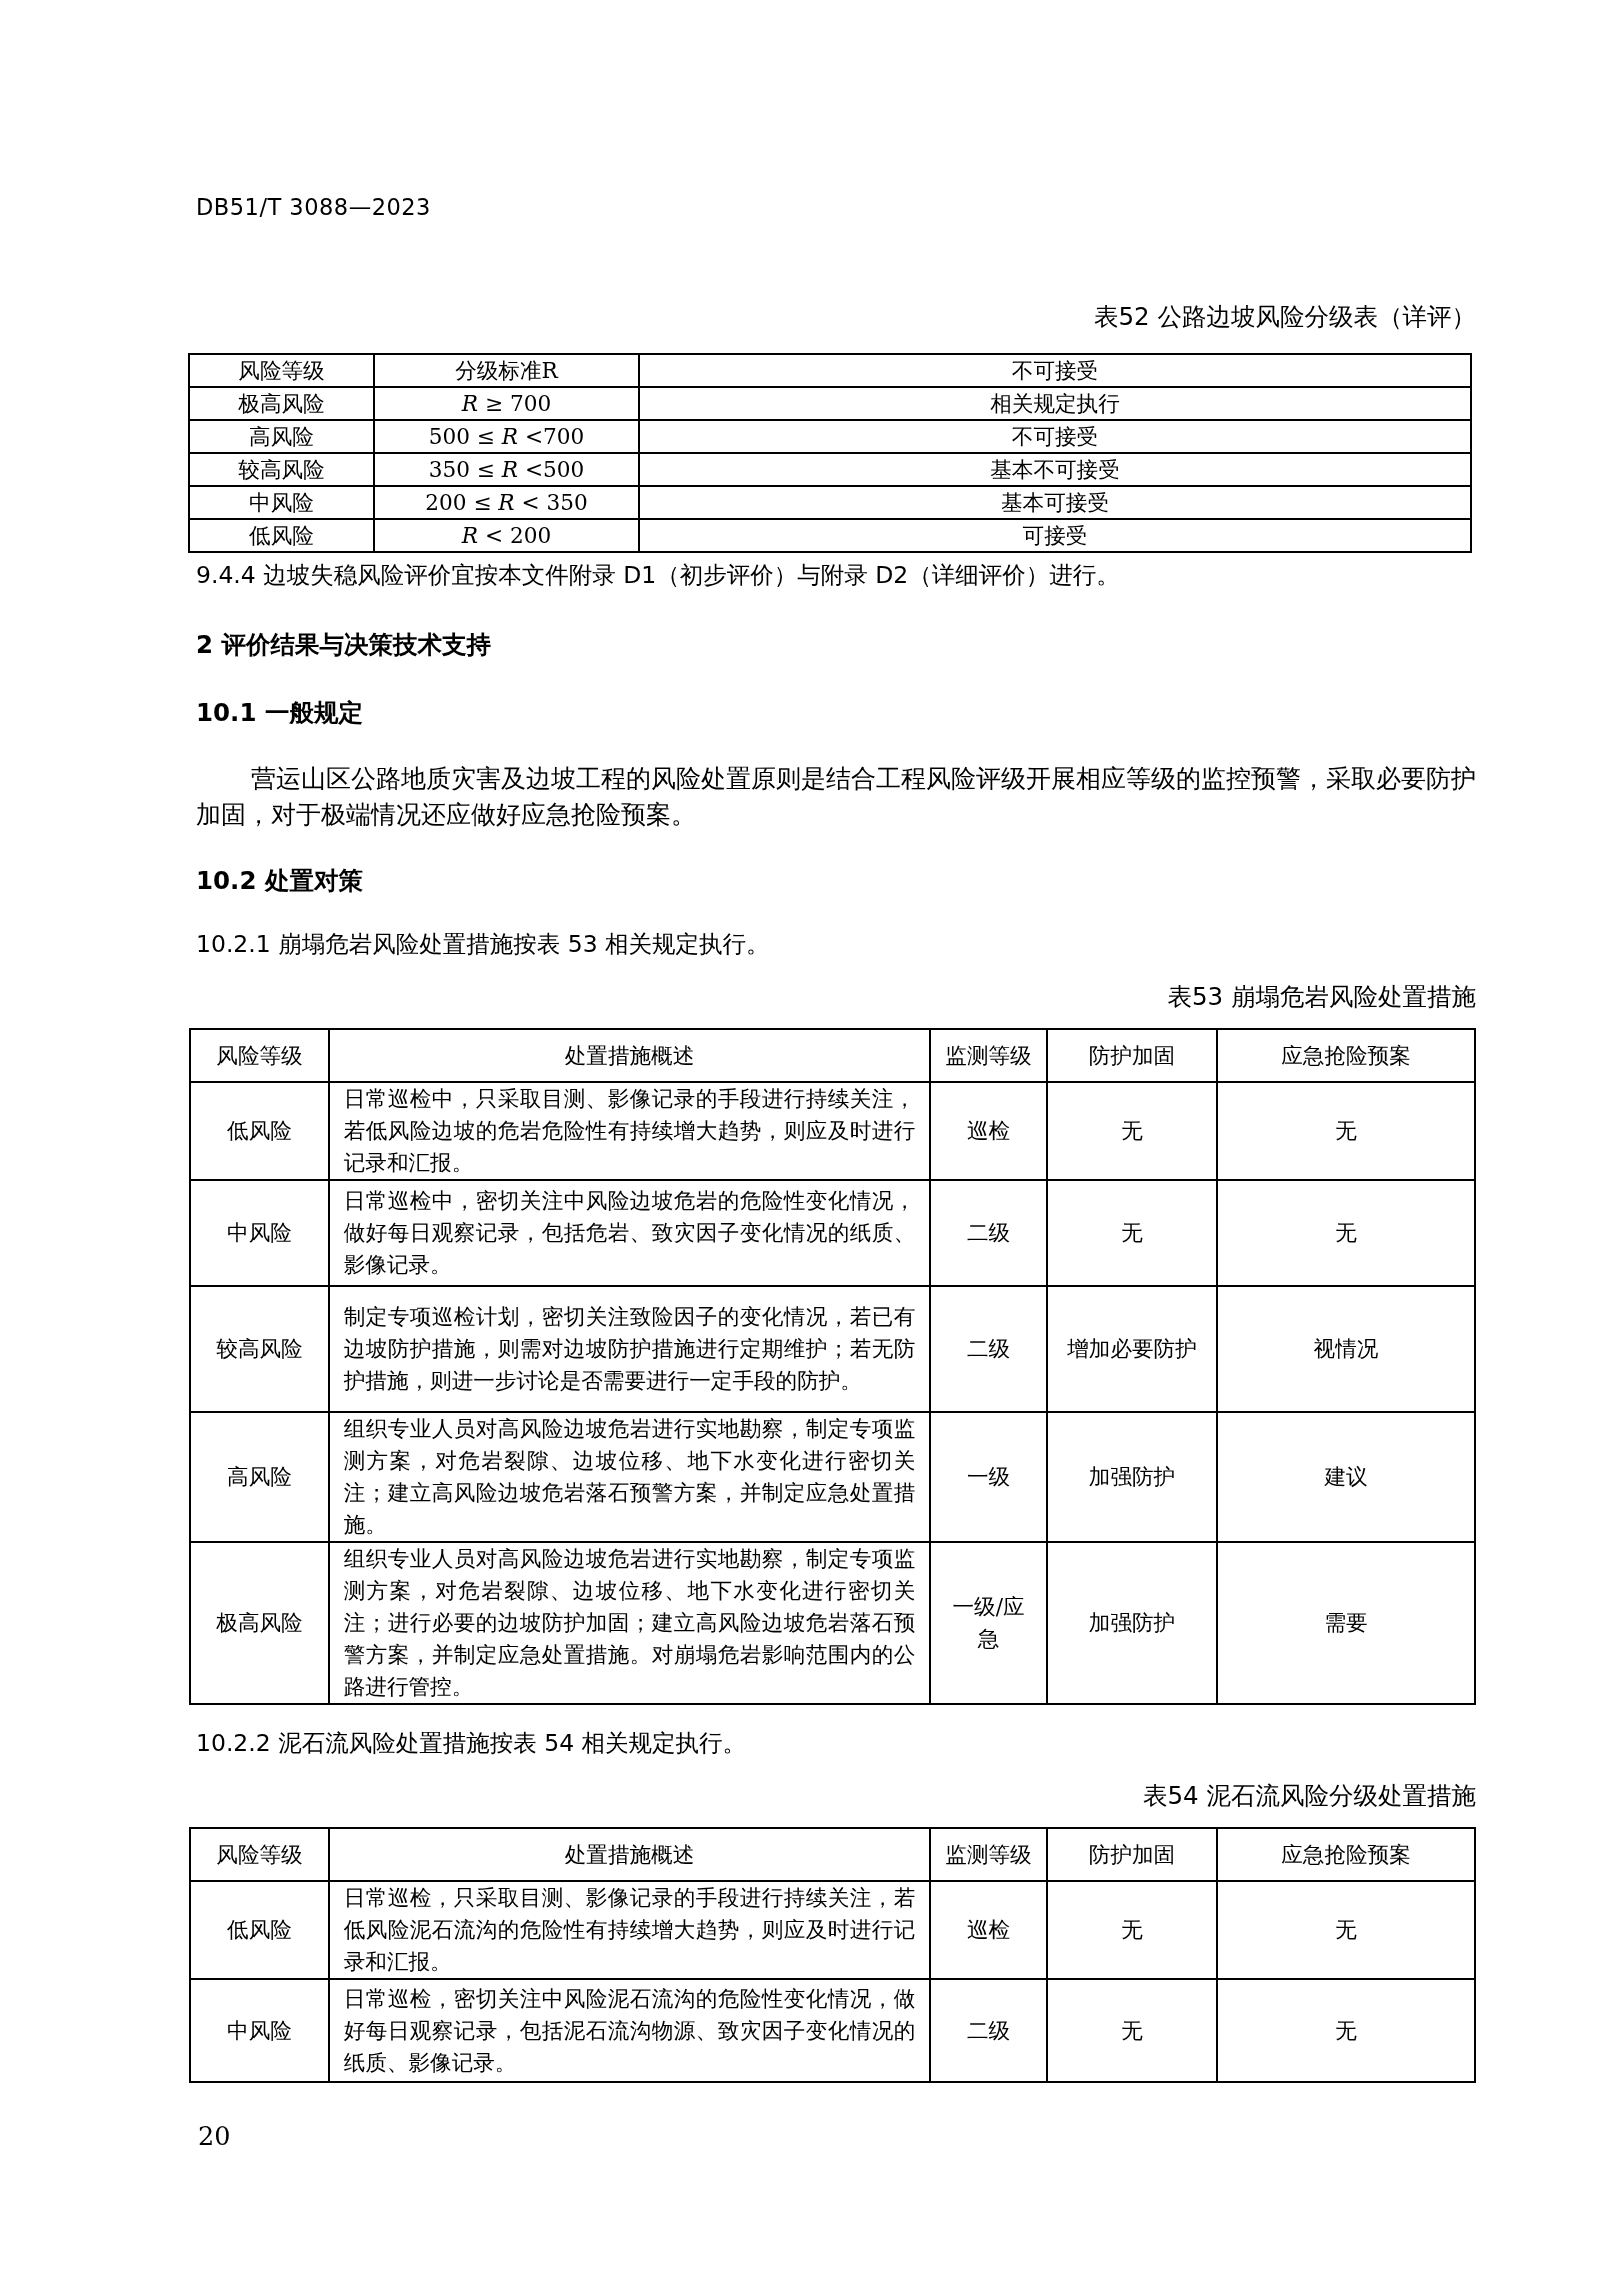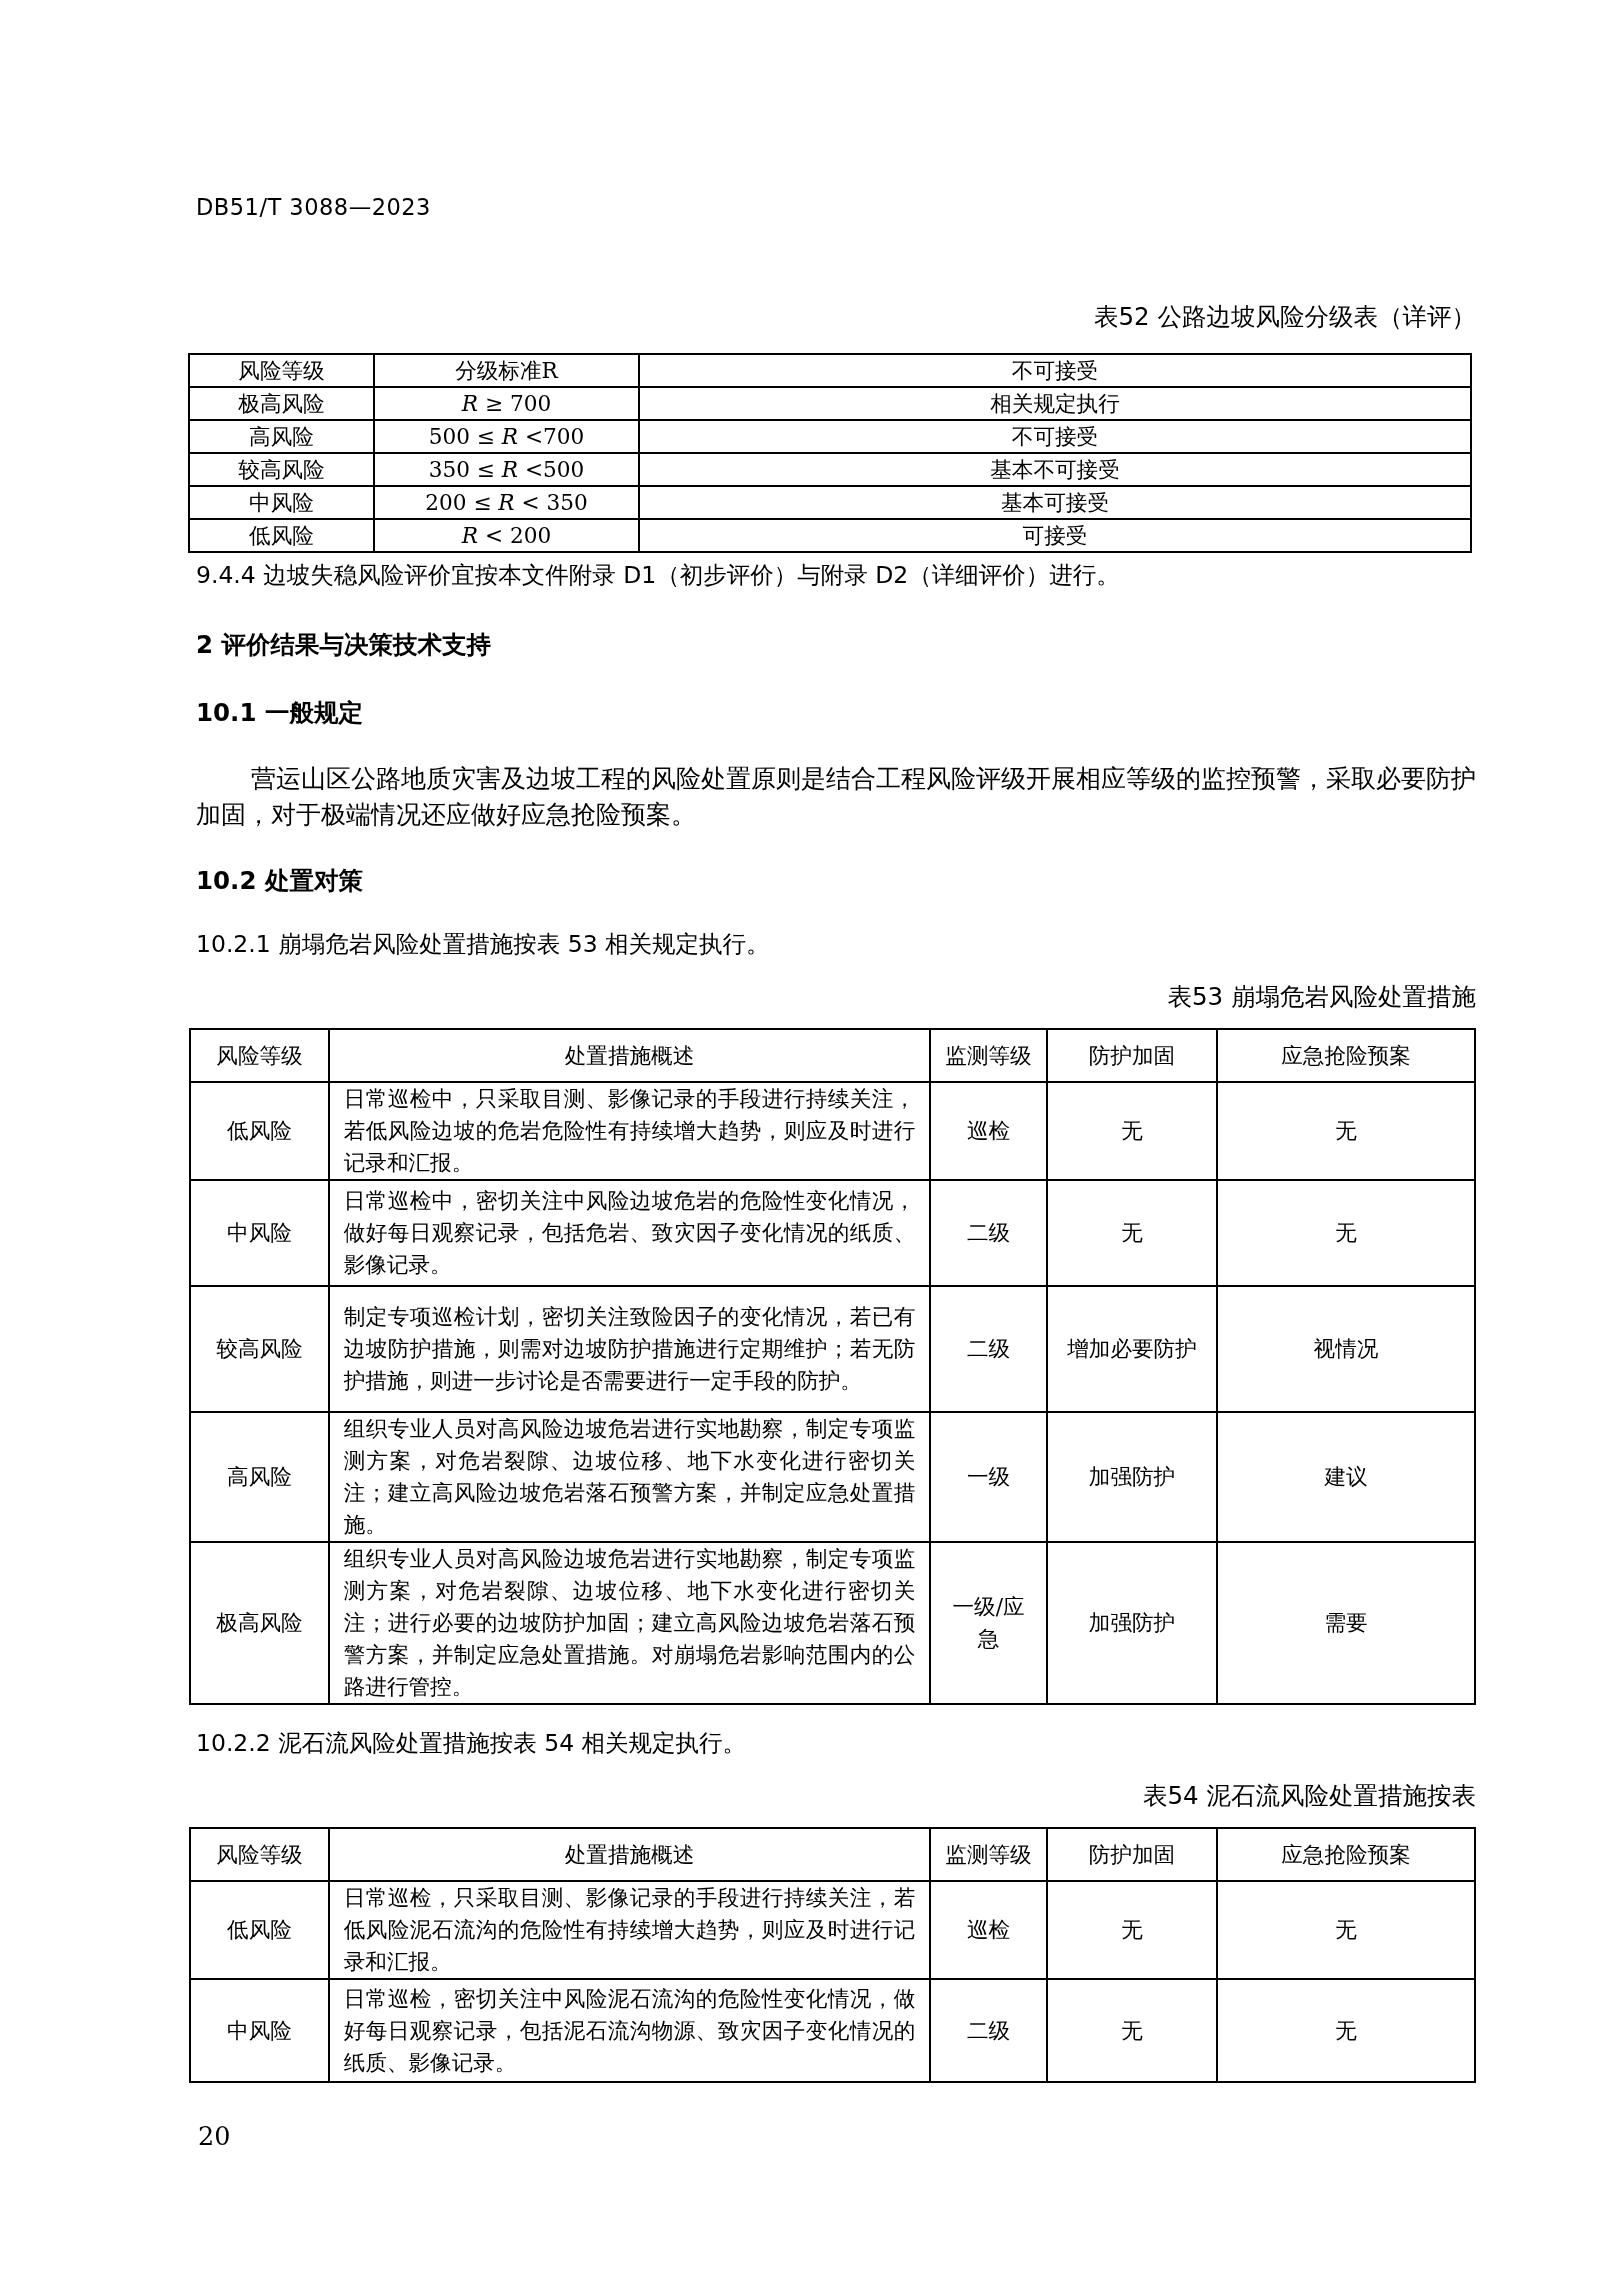--- a/index.html
+++ b/index.html
@@ -128,21 +128,21 @@
     <td class="desc">组织专业人员对高风险边坡危岩进行实地勘察，制定专项监测方案，对危岩裂隙、边坡位移、地下水变化进行密切关注；进行必要的边坡防护加固；建立高风险边坡危岩落石预警方案，并制定应急处置措施。对崩塌危岩影响范围内的公路进行管控。</td>
     <td style="padding:0 15.7px;">一级/应急</td>
     <td>加强防护</td>
     <td>需要</td>
   </tr>
 </tbody>
   </table>
 
 <div class="abs sans clause" style="top:1727px;">10.2.2  泥石流风险处置措施按表 54 相关规定执行。</div>
 
-<div class="abs sans tbl-title" style="top:1779px;">表54  泥石流风险处置措施按表</div>
+<div class="abs sans tbl-title" style="top:1779px;">表54  泥石流风险分级处置措施</div>
 <table class="t5x t54 serif">
   <colgroup>
       <col style="width:139px">
       <col style="width:601px">
       <col style="width:117px">
       <col style="width:170px">
       <col>
     </colgroup>
   <tbody>
       <tr>

